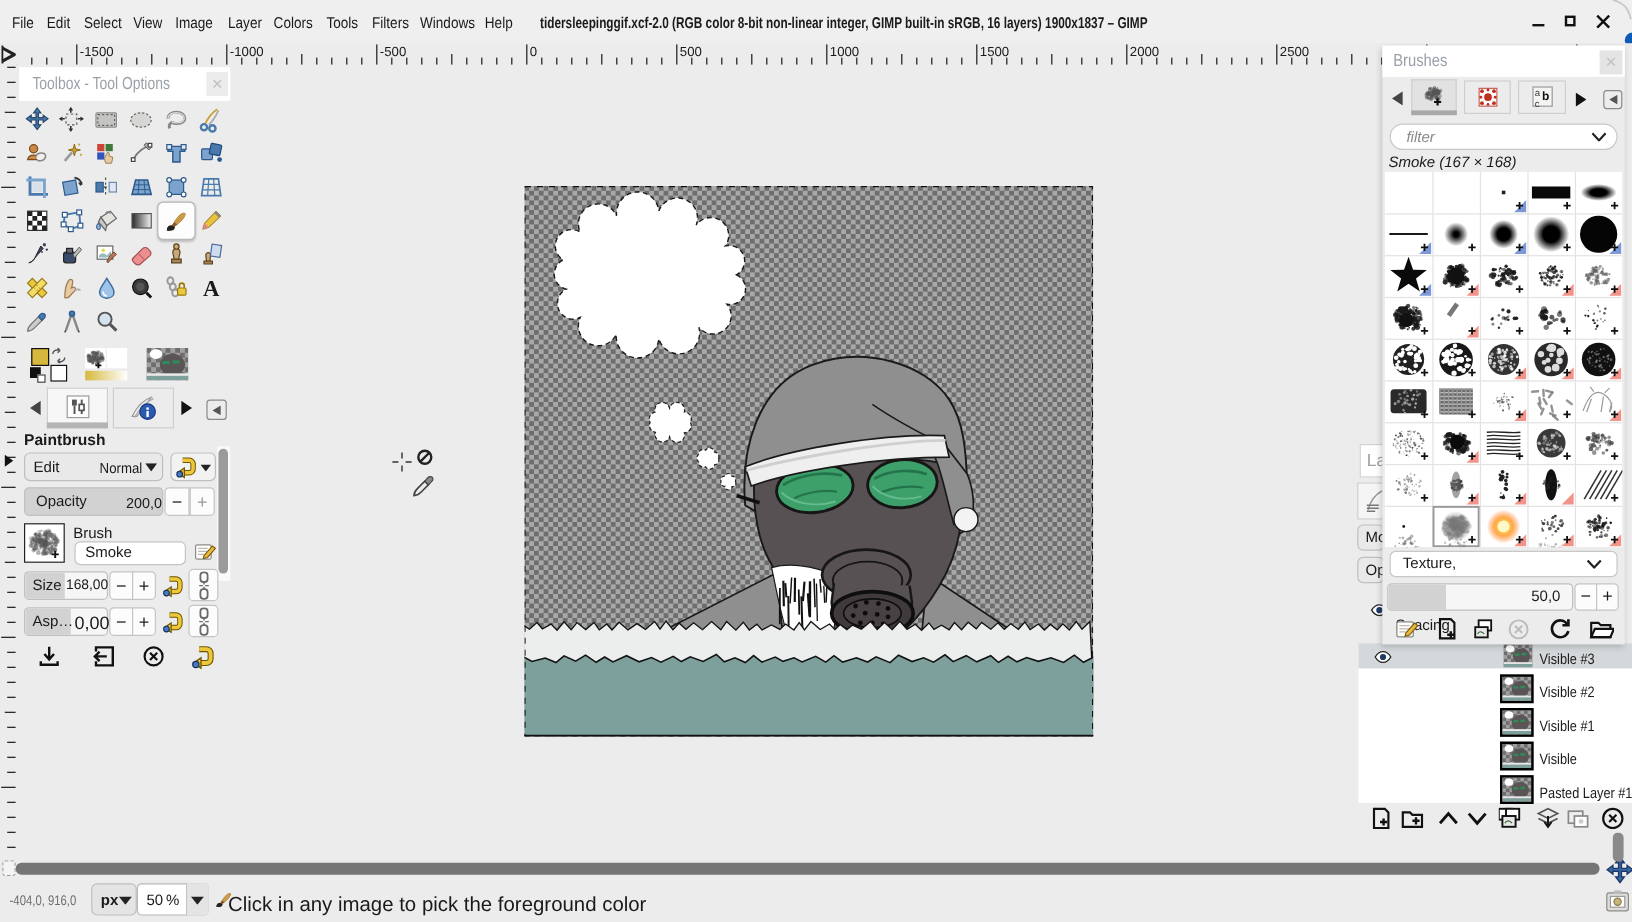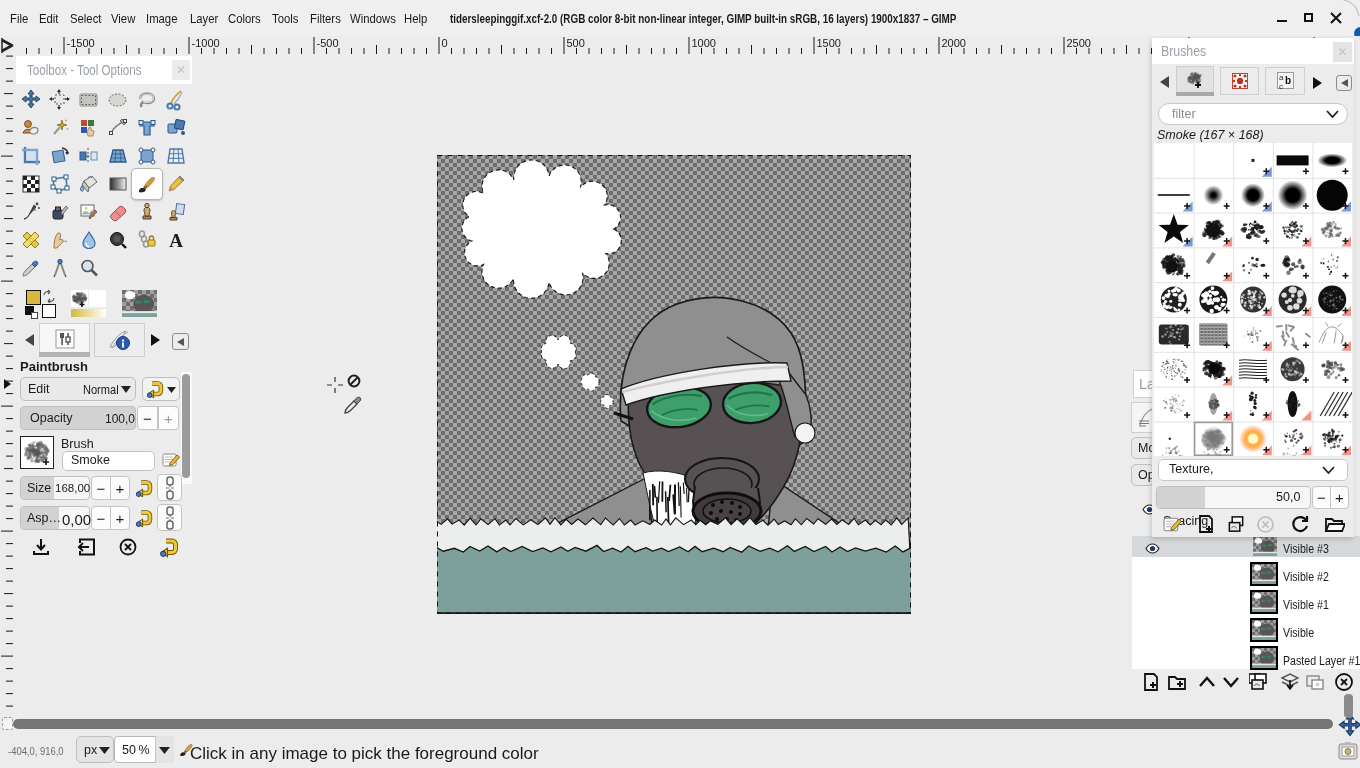--- a/index.html
+++ b/index.html
@@ -320,21 +320,21 @@
   </svg>
 <div class="abs" style="left:1344px;top:694px;width:9px;height:24px;border-radius:4px;background:#8a8a8a"></div>
 <svg class="abs" style="left:1337px;top:740px" width="22" height="23" viewBox="0 0 22 23">
     <rect x="2" y="4" width="18" height="15" rx="2" fill="#e0ddd8" stroke="#8a8a8a"></rect>
     <rect x="5" y="7" width="12" height="9" fill="#fff" stroke="#999"></rect>
     <circle cx="11" cy="11.5" r="3" fill="#c9b27a" stroke="#8a7a4a"></circle>
     <rect x="8" y="2" width="6" height="3" fill="#bbb"></rect>
   </svg>
 <div class="txt" style="left:8px;top:745px;font-size:11.5px;color:#6d6d6d;transform:scaleX(.82);transform-origin:0 0">-404,0, 916,0</div>
 <div class="pill" style="left:76px;top:736px;width:38px;height:27px;background:#e4e4e4"></div>
-<div class="txt" style="left:84px;top:743px;font-size:12.5px;font-weight:normal">px</div>
+<div class="txt" style="left:84px;top:743px;font-size:12.5px;font-weight:bold">px</div>
 <svg class="abs" style="left:99px;top:747px" width="11" height="7" viewBox="0 0 11 7">
     <path d="M0,0 H11 L5.5,7 Z" fill="#222"></path>
   </svg>
 <div class="abs" style="left:114px;top:736px;width:60px;height:27px;border:1px solid #b8b8b8;border-radius:4px;background:#fff"></div>
 <div class="abs" style="left:155px;top:736px;width:19px;height:27px;border-left:1px solid #c4c4c4;background:#e4e4e4;border-radius:0 4px 4px 0"></div>
 <div class="txt" style="left:122px;top:743px;font-size:12.5px">50 %</div>
 <svg class="abs" style="left:159px;top:747px" width="11" height="7" viewBox="0 0 11 7">
     <path d="M0,0 H11 L5.5,7 Z" fill="#222"></path>
   </svg>
 <svg class="abs" style="left:178px;top:740px" width="17" height="19" viewBox="0 0 22 22">
@@ -742,21 +742,21 @@
  <path d="M8.5,16.5 H14 A3.5,3.5 0 0 0 17.5,13 V8.5 A3.5,3.5 0 0 0 14,5 H8" fill="none" stroke="#6b5500" stroke-width="5.0" stroke-linecap="butt"></path>
  <path d="M8.5,16.5 H14 A3.5,3.5 0 0 0 17.5,13 V8.5 A3.5,3.5 0 0 0 14,5 H8" fill="none" stroke="#eec73b" stroke-width="3.2" stroke-linecap="butt"></path>
  <path d="M9.5,12.2 L3.2,16.5 L9.5,20.8 Z" fill="#eec73b" stroke="#6b5500" stroke-width="1.1"></path>
  <circle cx="5.2" cy="17.8" r="2.6" fill="#4a79c4" stroke="#16335f"></circle>
 </svg></div>
 <svg class="abs" style="left:167px;top:387px" width="9" height="6" viewBox="0 0 9 6">
     <path d="M0,0 H9 L4.5,6 Z" fill="#222"></path>
   </svg>
 <div class="abs" style="left:20px;top:406px;width:116px;height:24px;background:#d2d2d2;border:1px solid #c0c0c0;border-radius:4px"></div>
 <div class="txt" style="left:30px;top:411px;font-size:12.5px">Opacity</div>
-<div class="txt" style="left:105px;top:412px;font-size:12px">100,0</div>
+<div class="txt" style="left:105px;top:412px;font-size:12px">200,0</div>
 <div class="btn" style="left:137px;top:406px;width:21px;height:24px;border-radius:4px 0 0 4px;font-size:15px">−</div>
 <div class="btn" style="left:158px;top:406px;width:21px;height:24px;border-radius:0 4px 4px 0;font-size:15px;color:#9a9a9a">+</div>
 <div class="abs" style="left:181px;top:372px;width:11px;height:112px;background:#fafafa"></div>
 <div class="abs" style="left:182px;top:374px;width:8px;height:104px;background:#9b9b9b;border-radius:4px"></div>
 <div class="abs" style="left:20px;top:436px;width:34px;height:33px;background:#fff;border:1.4px solid #222"></div>
 <svg class="abs" style="left:22px;top:438px" width="30" height="29" viewBox="0 0 30 29">
     <circle cx="6.6" cy="19.3" r="1.4" fill="#555" opacity="0.36"></circle>
     <circle cx="15.8" cy="22.0" r="1.0" fill="#555" opacity="0.49"></circle>
     <circle cx="15.5" cy="24.0" r="0.8" fill="#555" opacity="0.36"></circle>
     <circle cx="4.0" cy="10.8" r="2.0" fill="#555" opacity="0.33"></circle>
@@ -1344,21 +1344,21 @@
 <div class="txt" style="left:1279px;top:73px;font-size:8px;color:#333">a<br>c</div>
 <div class="txt" style="left:1285px;top:75px;font-size:10px;font-weight:bold;color:#111">b</div>
 <svg class="abs" style="left:1313px;top:77px" width="9" height="12" viewBox="0 0 9 12">
     <path d="M0,0 L9,6 L0,12 Z" fill="#111"></path>
   </svg>
 <div class="abs" style="left:1336px;top:75px;width:16px;height:16px;border:1.4px solid #8a8a8a;border-radius:3px;background:#ececec"></div>
 <svg class="abs" style="left:1341px;top:79px" width="7" height="8" viewBox="0 0 7 8">
     <path d="M7,0 L0,4 L7,8 Z" fill="#555"></path>
   </svg>
 <div class="abs" style="left:1158px;top:103px;width:190px;height:22px;background:#fff;border:1px solid #c8c8c8;border-radius:11px"></div>
-<div class="txt" style="left:1172px;top:107px;font-size:12.5px;color:#8a8a8a">filter</div>
+<div class="txt" style="left:1172px;top:107px;font-size:12.5px;font-style:italic;color:#8a8a8a">filter</div>
 <svg class="abs" style="left:1326px;top:110px" width="13" height="8" viewBox="0 0 13 8">
     <path d="M1,1 L6.5,7 L12,1" fill="none" stroke="#222" stroke-width="1.8"></path>
   </svg>
 <div class="txt" style="left:1157px;top:128px;font-size:12.5px;font-style:italic">Smoke (167 × 168)</div>
 <svg style="position:absolute;left:1154px;top:143px" width="198" height="313" viewBox="0 0 198 313">
     <rect width="198" height="313" fill="#fff"></rect>
     <rect x="39.6" y="0" width="1" height="313" fill="#e2e2e2"></rect>
     <rect x="79.2" y="0" width="1" height="313" fill="#e2e2e2"></rect>
     <rect x="118.8" y="0" width="1" height="313" fill="#e2e2e2"></rect>
     <rect x="158.4" y="0" width="1" height="313" fill="#e2e2e2"></rect>

